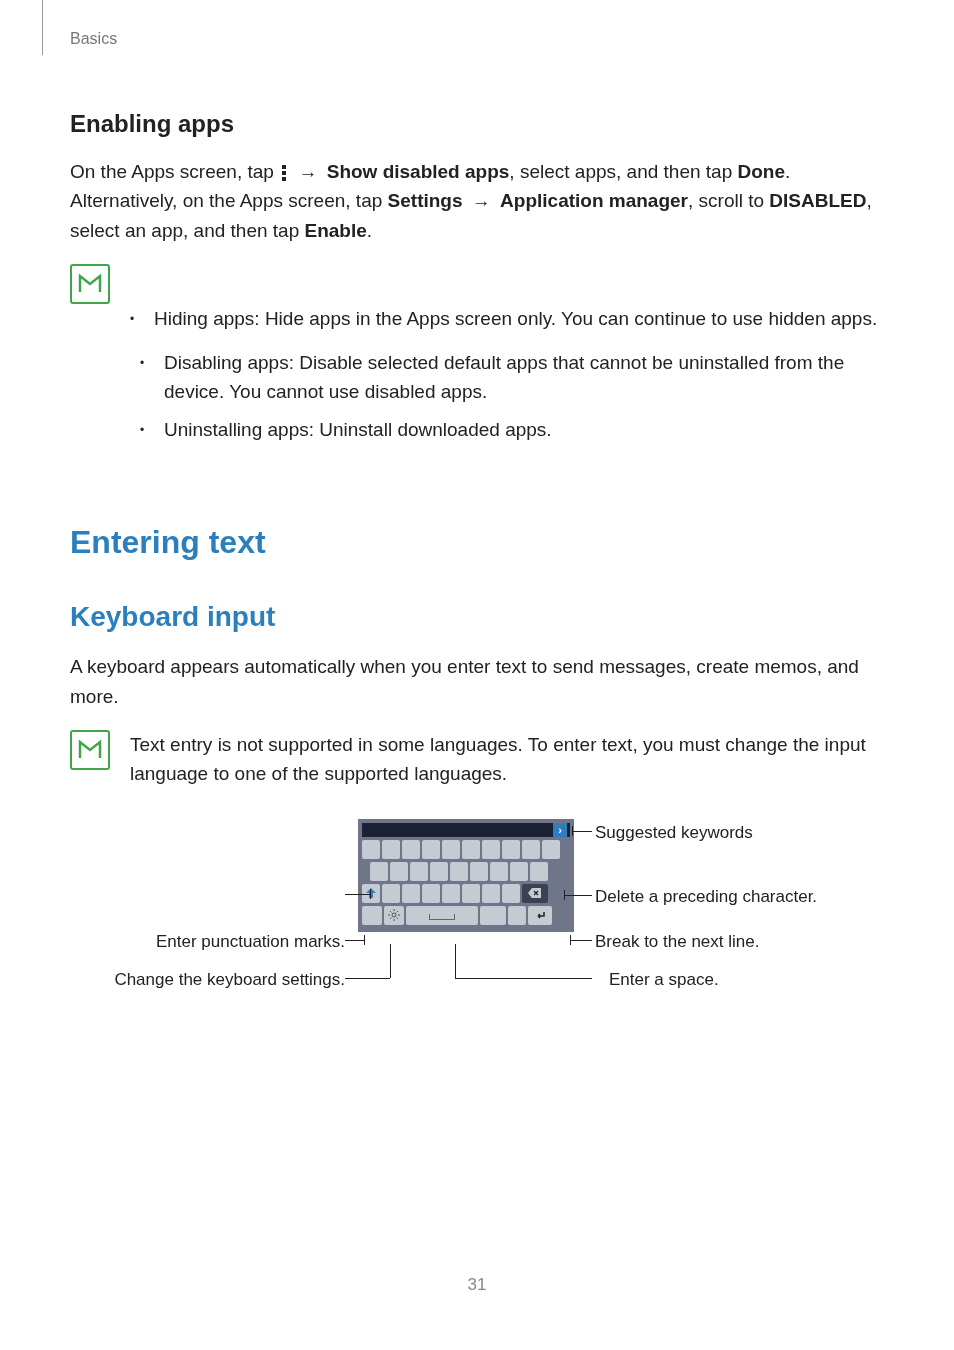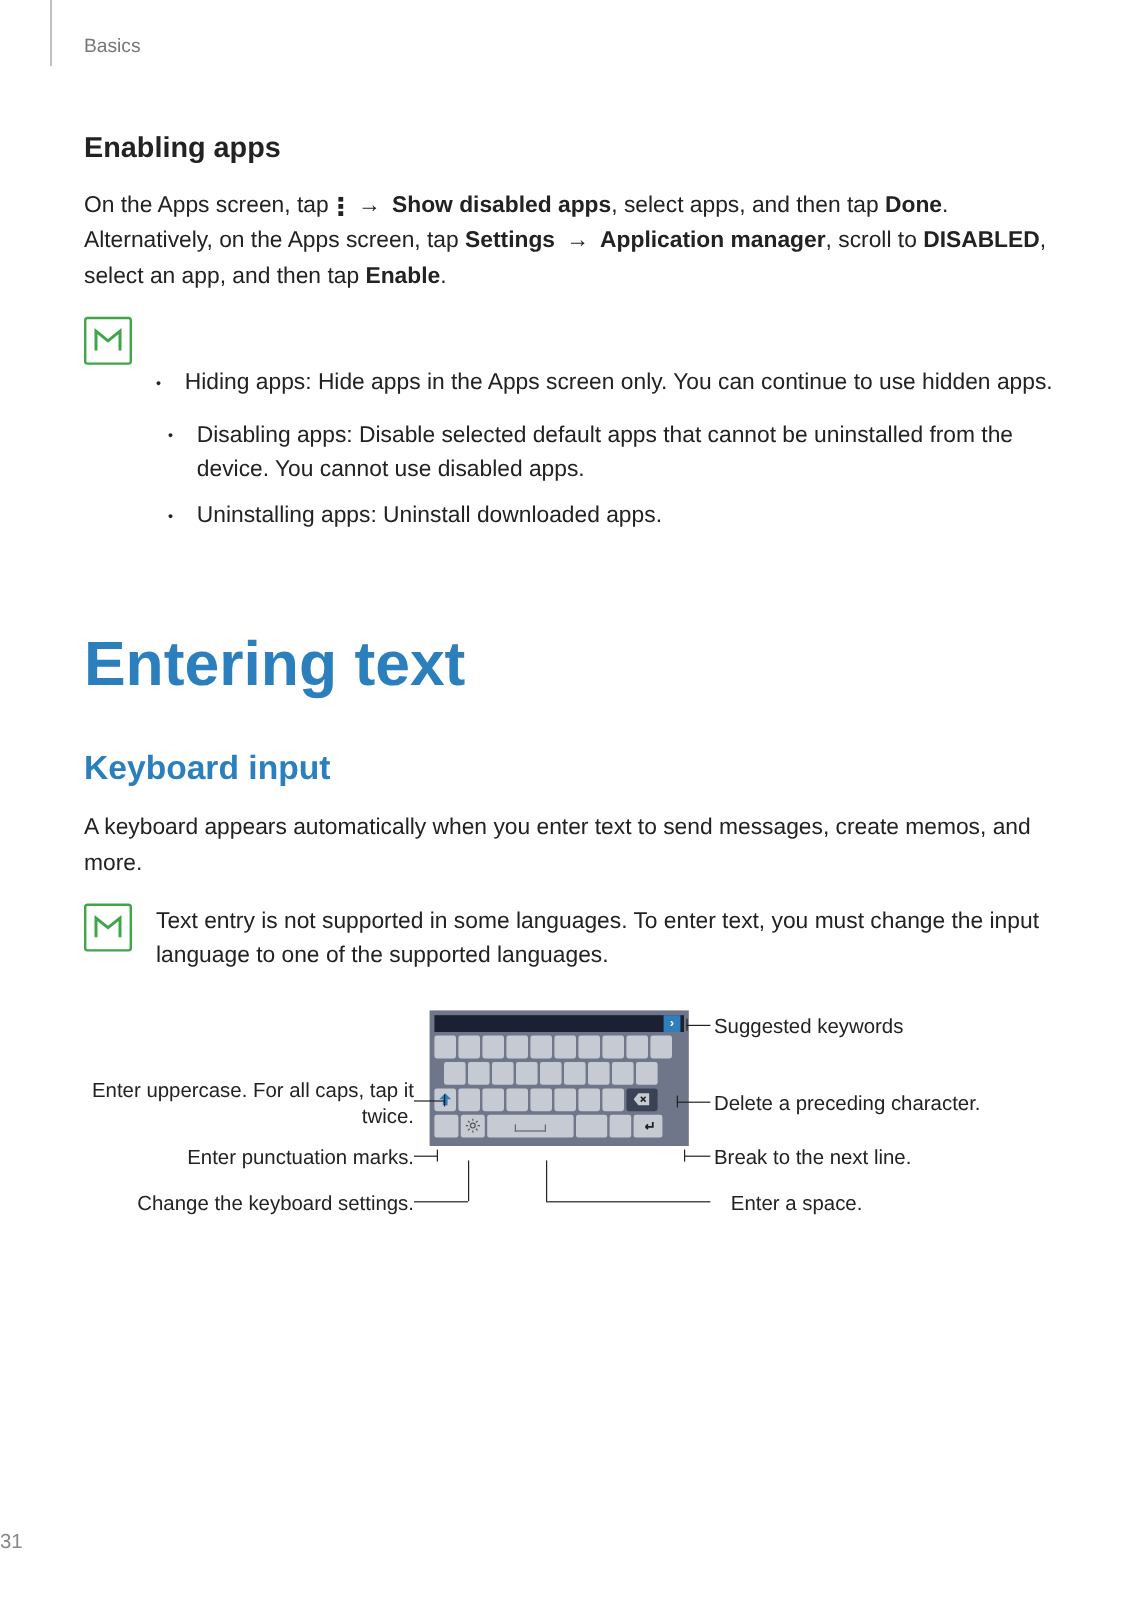--- a/index.html
+++ b/index.html
@@ -82,21 +82,21 @@
   .bullets li::before {
     content: "•";
     position: absolute;
     left: 0;
     top: 0;
     font-size: 12px;
     line-height: 30px;
     color: #222;
   }
   .h1 {
-    font-size: 52px;
+    font-size: 32px;
     font-weight: 700;
     color: #2b7fbd;
     margin: 80px 0 40px 0;
   }
   .h2 {
     font-size: 28px;
     font-weight: 700;
     color: #2b7fbd;
     margin: 0 0 16px 0;
   }
@@ -208,20 +208,21 @@
     position: absolute;
     width: 1px;
     height: 10px;
     background: #222;
   }
   .page-number {
     position: absolute;
     bottom: 55px;
     left: 0;
     right: 0;
+    text-align: center;
     font-size: 17px;
     color: #888;
   }
   .more-icon {
     display: inline-block;
     vertical-align: middle;
     margin: 0 2px;
   }
   .more-icon svg { display: block; }
 </style>
@@ -347,21 +348,20 @@
         <div class="skey dotcom"></div>
         <div class="skey lang"></div>
         <div class="skey enter">
           <svg viewBox="0 0 12 12">
               <path d="M10 3 L10 7 L4 7 M4 7 L6 5 M4 7 L6 9" fill="none" stroke="#222" stroke-width="1.5"></path>
             </svg>
         </div>
       </div>
     </div>
 
-    <div class="callout left" style="left:0; top:56px; width:275px;">Enter uppercase. For all caps, tap it twice.</div>
     <div class="c-line h" style="left:275px; top:75px; width:26px;"></div>
     <div class="c-tee" style="left:300px; top:70px;"></div>
 
     <div class="callout left" style="left:0; top:112px; width:275px;">Enter punctuation marks.</div>
     <div class="c-line h" style="left:275px; top:121px; width:20px;"></div>
     <div class="c-tee" style="left:294px; top:116px;"></div>
 
     <div class="callout left" style="left:0; top:150px; width:275px;text-align:right;">Change the keyboard settings.</div>
     <div class="c-line h" style="left:275px; top:159px; width:45px;"></div>
     <div class="c-line v" style="left:320px; top:125px; height:34px;"></div>

